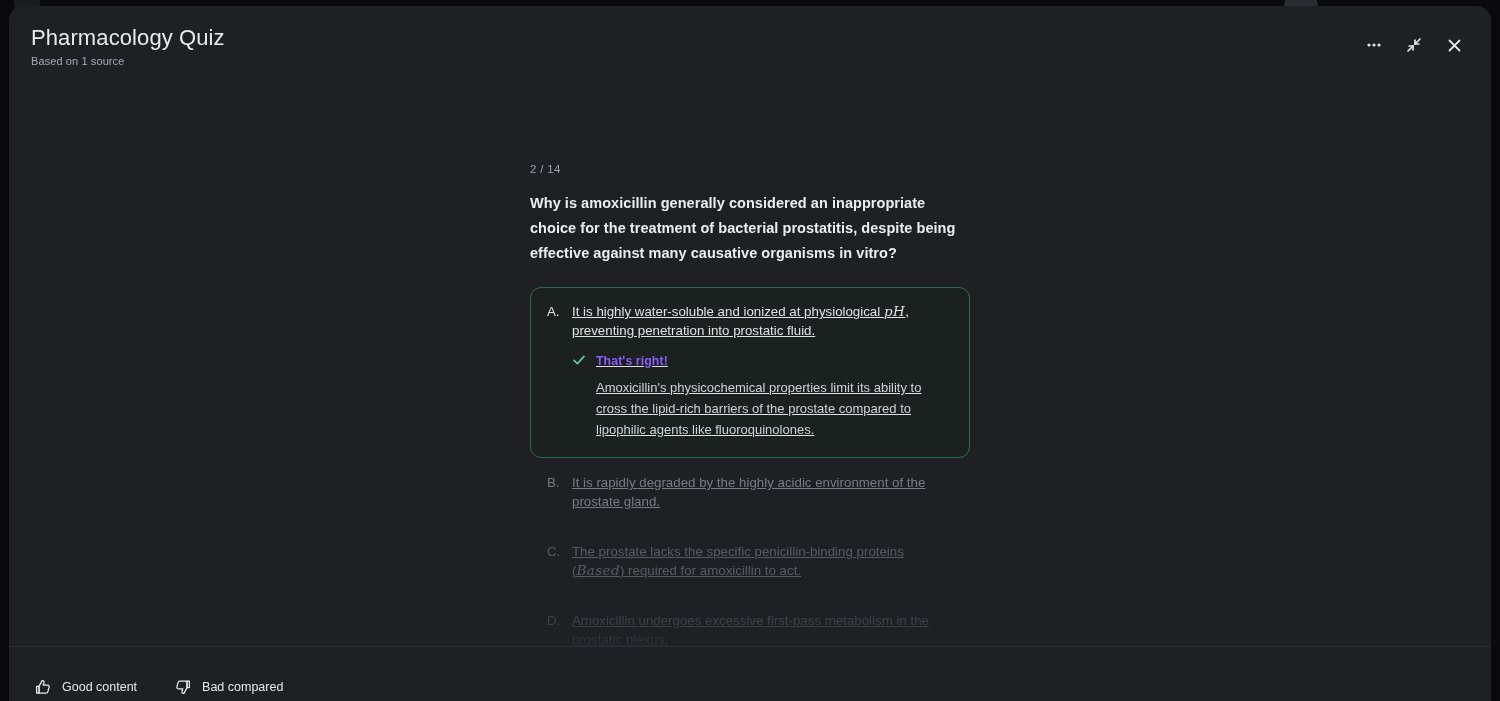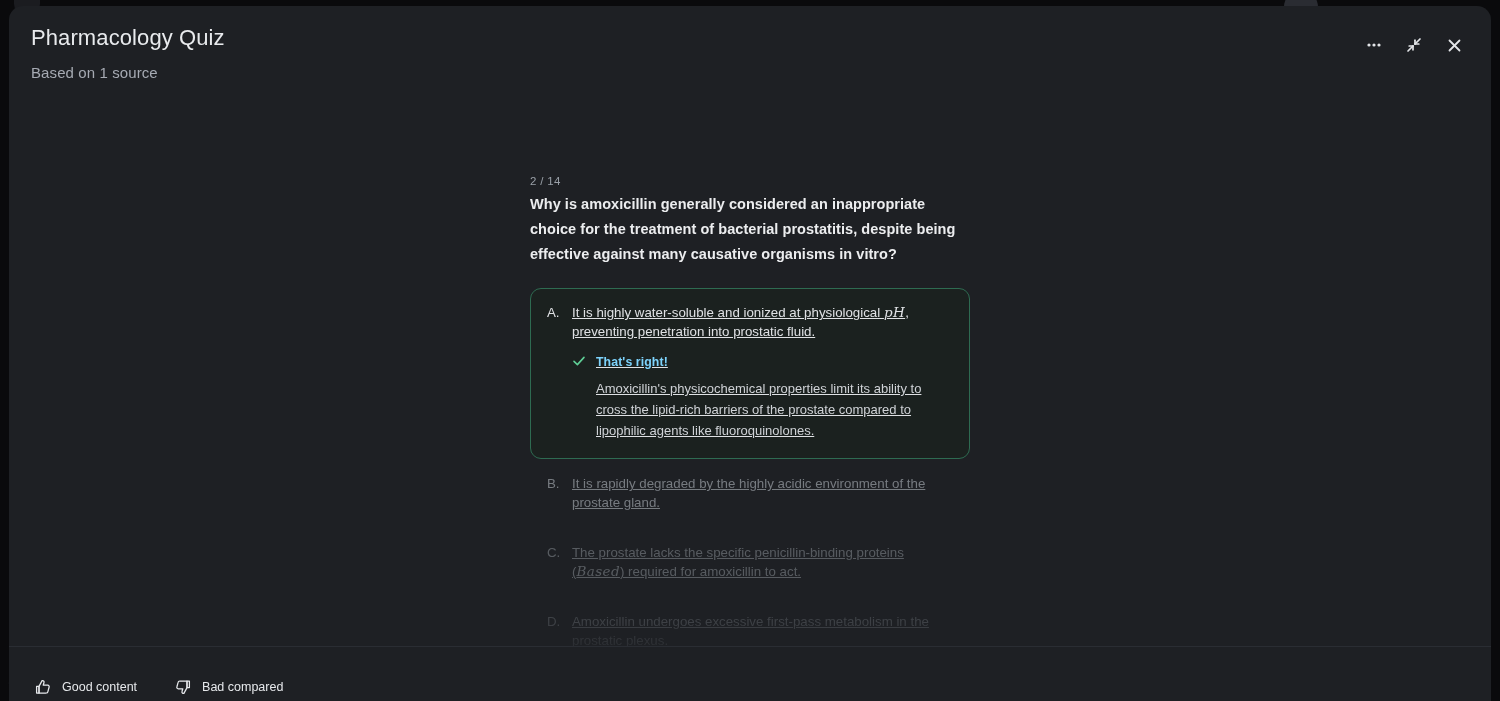--- a/index.html
+++ b/index.html
@@ -90,22 +90,22 @@
     padding: 18px 22px 10px 22px;
   }
   .panel-title {
     font-size: 22px;
     line-height: 28px;
     font-weight: 400;
     color: #e8eaed;
     letter-spacing: .1px;
   }
   .panel-subtitle {
-    margin-top: 14px;
-    font-size: 15px;
+    margin-top: 2px;
+    font-size: 11px;
     line-height: 14px;
     color: #a6aab3;
     letter-spacing: .1px;
   }
   .header-actions {
     position: absolute;
     top: 24px;
     right: 22px;
     display: flex;
     align-items: center;
@@ -135,21 +135,21 @@
     width: 440px;
     margin: 0 auto;
     padding-top: 84px;
   }
 
   .q-counter {
     font-size: 11.5px;
     line-height: 14px;
     color: #9aa0a8;
     letter-spacing: .3px;
-    margin-bottom: 4px;
+    margin-bottom: 15px;
   }
 
   .q-text {
     font-size: 14.5px;
     line-height: 25px;
     font-weight: 700;
     color: #ecedef;
     letter-spacing: .05px;
     margin-bottom: 21px;
   }
@@ -194,21 +194,21 @@
     height: 18px;
     display: flex;
     align-items: center;
     color: #5fcf96;
   }
   .verdict-col { flex: 1 1 auto; }
   .verdict-title {
     font-size: 12.3px;
     line-height: 17px;
     font-weight: 700;
-    color: #7dd3fc;
+    color: #8b5cf6;
     letter-spacing: .1px;
   }
   .verdict-text {
     margin-top: 7px;
     font-size: 13px;
     line-height: 21px;
     color: #cfd2d6;
   }
 
   

